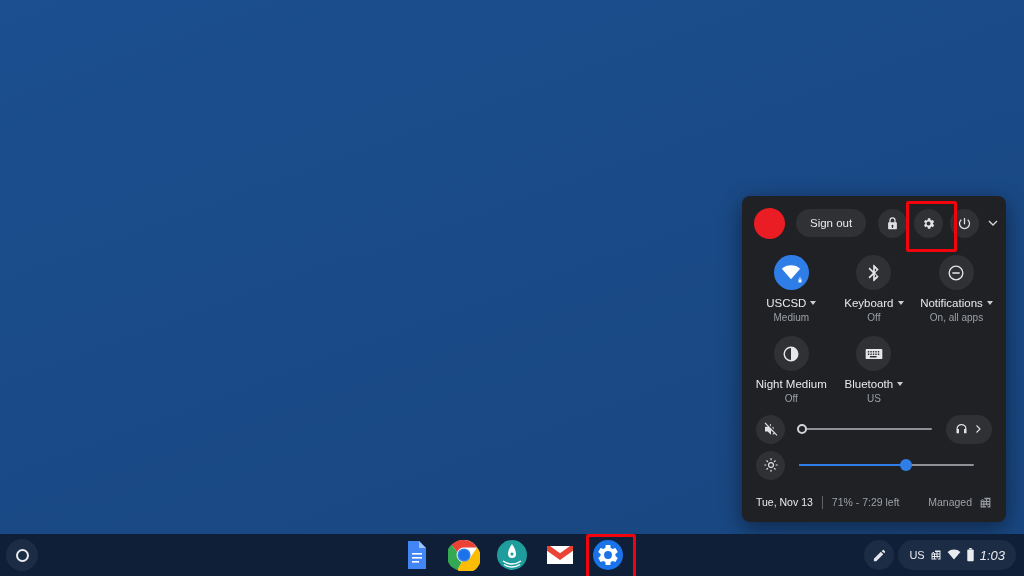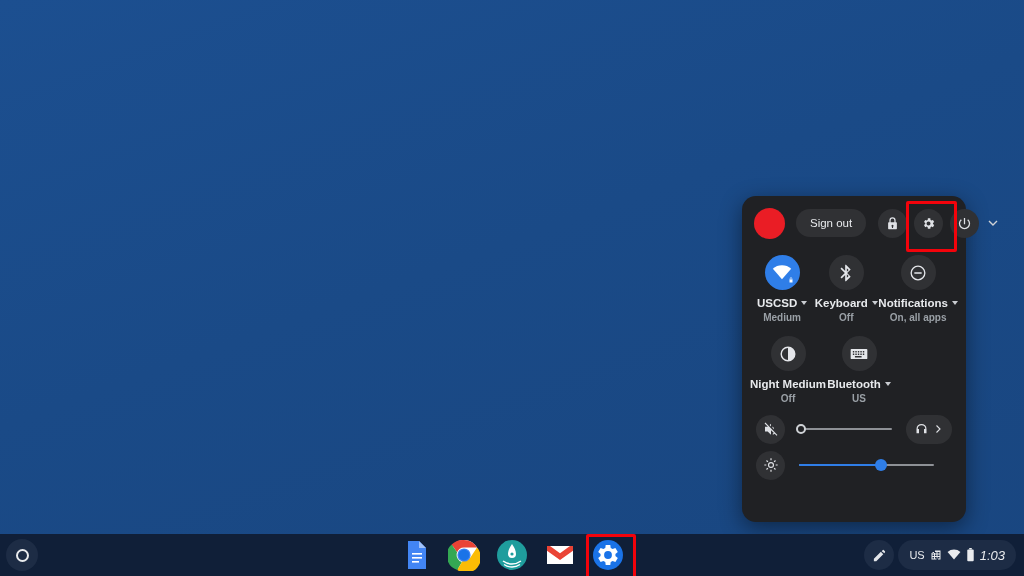--- a/index.html
+++ b/index.html
@@ -8,22 +8,22 @@
     font-family:"Liberation Sans", sans-serif;
   }
   #desktop {
     position:relative; width:1024px; height:576px;
     background:linear-gradient(160deg,#1c4f90 0%,#1a4a87 45%,#194680 100%);
   }
 
   
   #qs-panel {
     position:absolute; left:742px; top:196px;
-    width:224px; height:326px;
-    background:#202124; border-radius:14px;
+    width:264px; height:326px;
+    background:#202124; border-radius:8px;
     box-shadow:0 6px 22px rgba(0,0,0,.45);
     display:flex; flex-direction:column;text-align:center;
   }
 
   
   .qs-top {
     height:54px; display:flex; align-items:center;
     padding:0 10px 0 12px; gap:0;
   }
   .avatar {
@@ -54,21 +54,21 @@
     border-radius:2px; pointer-events:none;
   }
   .chev-btn {
     margin-left:auto; width:28px; height:28px; border-radius:50%;
     display:flex; align-items:center; justify-content:center; flex:none;
   }
   .chev-btn svg { width:16px; height:16px; stroke:#cfd2d6; fill:none; stroke-width:2.1; }
 
   
   .tile-row { display:flex; padding:0 8px; }
-  .tile { width:82.6px; display:flex; flex-direction:column; align-items:center;font-weight:bold; }
+  .tile { width:82.6px; display:flex; flex-direction:column; align-items:center; }
   .tile-ic {
     width:35px; height:35px; border-radius:50%;
     background:#303134; display:flex; align-items:center;
     justify-content:center; position:relative;
   }
   .tile-ic.on { background:#2f7ee8; }
   .tile-ic svg { width:20px; height:20px; fill:#e4e6ea; }
   .tile-ic.on svg { fill:#ffffff; }
   .lockbadge {
     position:absolute; right:5px; bottom:6px;
@@ -314,20 +314,33 @@
         <svg viewBox="0 0 24 24">
             <path d="M12 7.4A4.6 4.6 0 1 0 16.6 12 4.6 4.6 0 0 0 12 7.4zm0 1.8A2.8 2.8 0 1 1 9.2 12 2.8 2.8 0 0 1 12 9.2zM11.1 2h1.8v3h-1.8zm0 17h1.8v3h-1.8zM2 11.1h3v1.8H2zm17 0h3v1.8h-3zM4.6 5.9l1.3-1.3 2.1 2.1-1.3 1.3zm11.4 11.4 1.3-1.3 2.1 2.1-1.3 1.3zM4.6 18.1l2.1-2.1 1.3 1.3-2.1 2.1zM16 6.7l2.1-2.1 1.3 1.3-2.1 2.1z"></path>
           </svg>
       </div>
       <div class="track bri-track">
         <span class="fill" style="width:61%"></span>
         <span class="knob-solid" style="left:61%"></span>
       </div>
     </div>
 
+    <div class="qs-foot">
+      <span class="f-date">Tue, Nov 13</span>
+      <span class="f-div"></span>
+      <span class="f-batt">71% - 7:29 left</span>
+      <span class="f-right">
+        <span class="f-managed">Managed</span>
+        <span class="ent-ic">
+          <svg viewBox="0 0 24 24">
+              <path d="M3 21V8h7V3h11v18h-5v-4h-3v4zm2-2h3v-3H5zm0-5h3v-3H5zm0-5h3V6H5zm5 10h3v-3h-3zm0-5h3v-3h-3zm0-5h3V6h-3zm5 10h4v-3h-4zm0-5h4v-3h-4zm0-5h4V6h-4z"></path>
+            </svg>
+        </span>
+      </span>
+    </div>
   </div>
 
   <div id="shelf">
 
     <div class="launcher">
       <span class="ring"></span>
     </div>
 
     <div class="apps">
 

